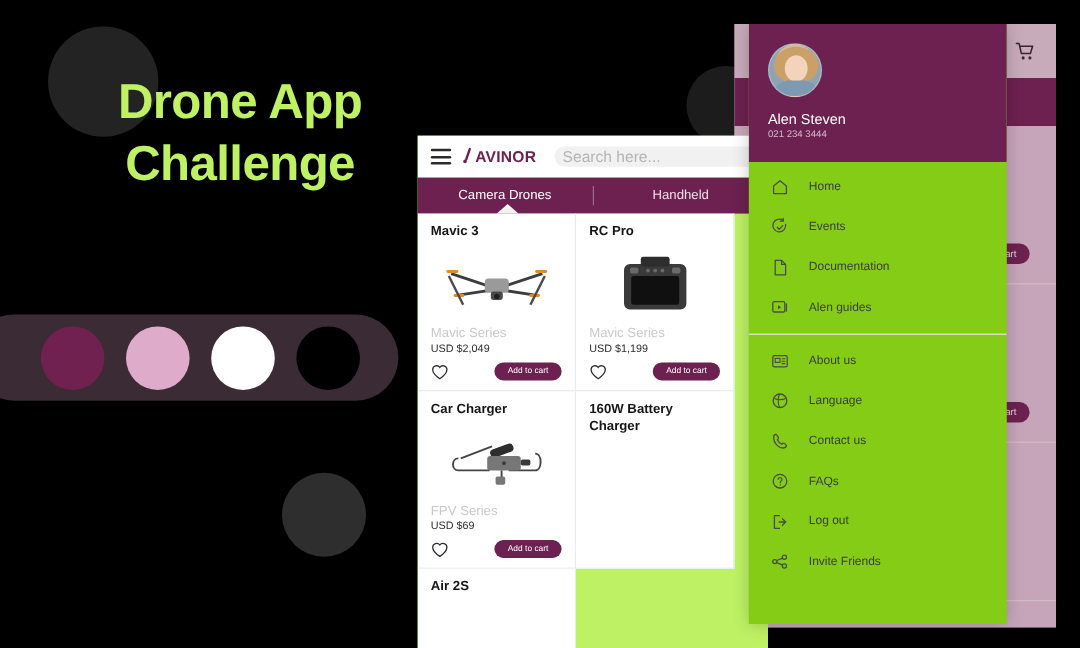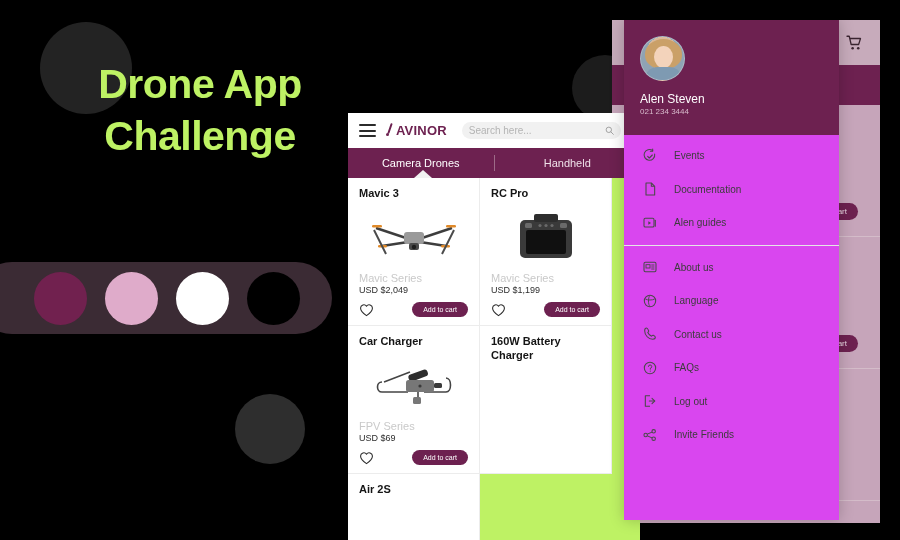--- a/index.html
+++ b/index.html
@@ -61,21 +61,21 @@
     background: #6d2150; border-radius: 50%;
   }
   .logo .word { font-size: 13px; font-weight: bold; color: #6d2150; letter-spacing: 0.2px; }
   .search {
     flex: 1; height: 17px; background: #f1f1f1; border-radius: 9px;
     display: flex; align-items: center; padding: 0 7px; gap: 4px;
     margin-left: 6px;
   }
   .search input {
     border: none; outline: none; background: transparent; flex: 1;
-    font-family: "Liberation Sans", sans-serif; font-size: 10px; color: #8d8d8d;
+    font-family: "Liberation Sans", sans-serif; font-size: 13px; color: #8d8d8d;
   }
   .search input::placeholder { color: #b4b4b4; }
   .icon-mini { flex: none; display: block; }
 
   .tabs {
     height: 30px; background: #6d2150; display: flex; align-items: center;
     position: relative;
   }
   .tab {
     flex: 1; text-align: center; color: #ffffff; font-size: 11px; cursor: pointer;
@@ -117,21 +117,21 @@
   .behind .bbar { height: 45px; background: #c7abbb; display: flex; align-items: center; justify-content: flex-end; gap: 14px; padding-right: 16px; }
   .behind .btabs { height: 40px; background: #6d2150; }
   .behind .bbody { background: #c6a5ba; }
   .behind .bcard { height: 132px; border-bottom: 1px solid #d4bcc9; position: relative; }
   .behind .bpill { position: absolute; right: 22px; bottom: 16px; background: #6d2150; color: #e8d4e0; font-size: 8px; border-radius: 9px; padding: 4px 11px; }
   .behind .bthumb { position: absolute; left: 20px; top: 42px; width: 44px; height: 34px; border: 2px solid #4a3540; border-radius: 6px; }
 
   
   .drawer {
     position: absolute; left: 624px; top: 20px; width: 215px; height: 500px;
-    background: #d946ef; overflow: hidden;
+    background: #84cc16; overflow: hidden;
     box-shadow: 0 0 14px rgba(0,0,0,0.22);
   }
   .drawer-head {
     background: #6d2150; height: 115px; padding: 16px 16px 0 16px;
   }
   .avatar {
     width: 45px; height: 45px; border-radius: 50%;
     background: radial-gradient(circle at 50% 38%, #f6d9c2 0 30%, #d9b99c 30% 48%, #8fa3b4 48% 100%);
     overflow: hidden; position: relative; border: 1px solid rgba(255,255,255,0.25);
   }
@@ -346,20 +346,26 @@
         <div class="hair"></div>
         <div class="face"></div>
         <div class="body"></div>
       </div>
       <div class="uname">Alen Steven</div>
       <div class="uphone">021 234 3444</div>
     </div>
 
     <div class="menu">
 
+      <div class="mitem">
+        <svg class="mico" viewBox="0 0 24 24">
+          <path d="M4 10.5L12 4l8 6.5V20H4z" fill="none" stroke="#4a4a4a" stroke-width="1.6" stroke-linejoin="round"></path>
+        </svg>
+        <span class="mlabel">Home</span>
+      </div>
 
       <div class="mitem">
         <svg class="mico" viewBox="0 0 24 24">
           <path d="M19 9a8 8 0 1 1-3-5" fill="none" stroke="#4a4a4a" stroke-width="1.6" stroke-linecap="round"></path>
           <path d="M16 1.5V5h-3.5" fill="none" stroke="#4a4a4a" stroke-width="1.6" stroke-linecap="round" stroke-linejoin="round"></path>
           <path d="M8.5 12.5l2.5 2.5 4.5-4.5" fill="none" stroke="#4a4a4a" stroke-width="1.6" stroke-linecap="round" stroke-linejoin="round"></path>
         </svg>
         <span class="mlabel">Events</span>
       </div>
 

